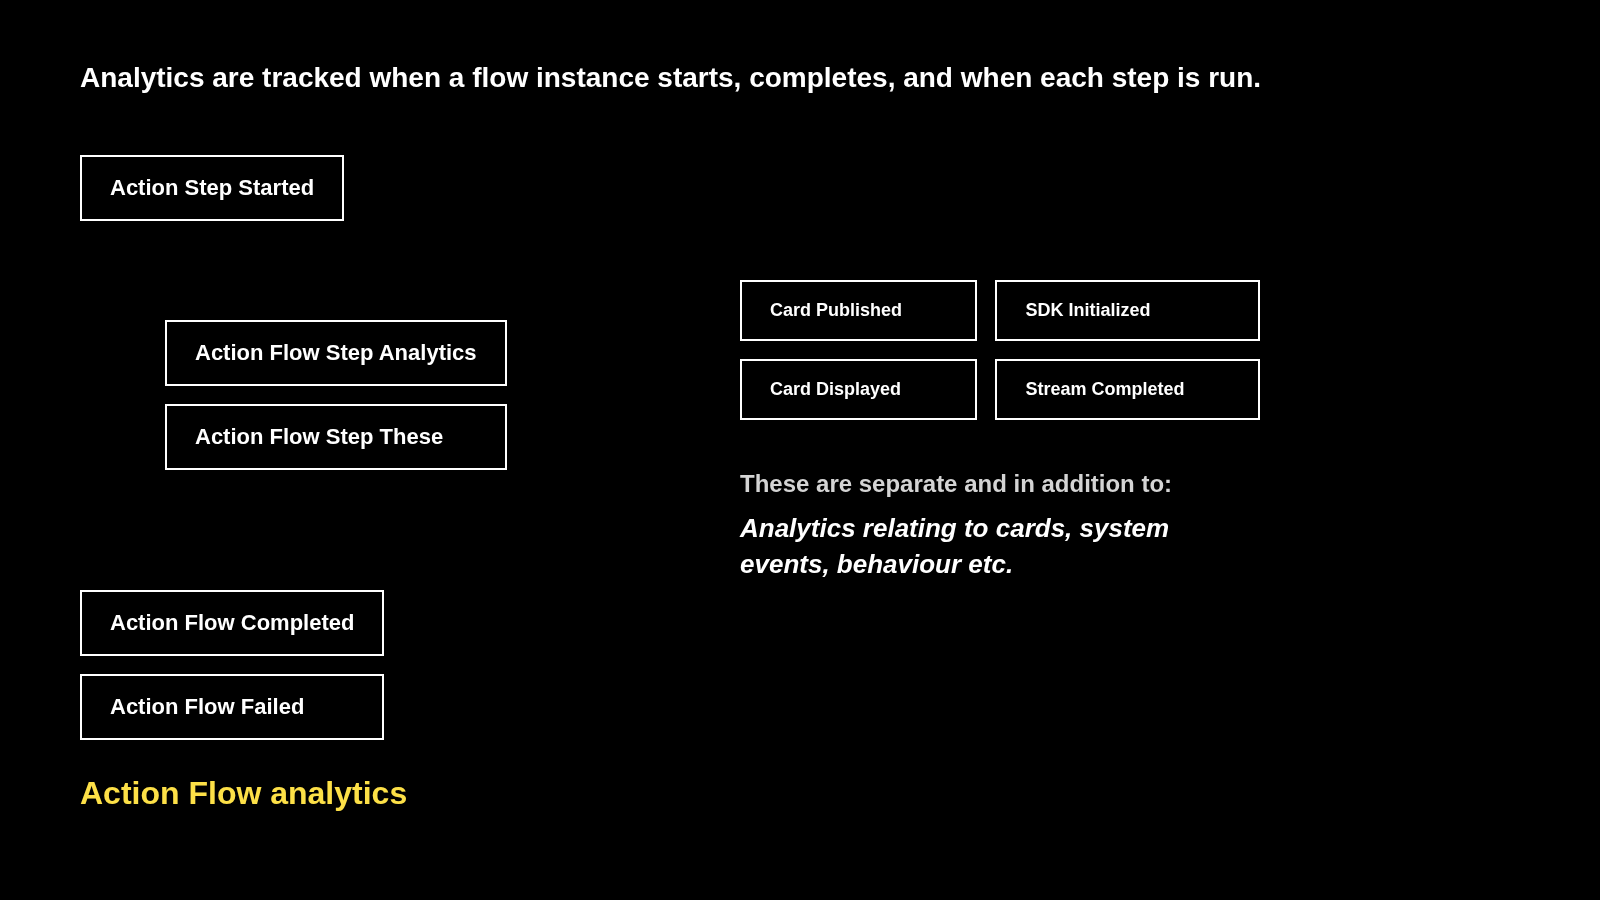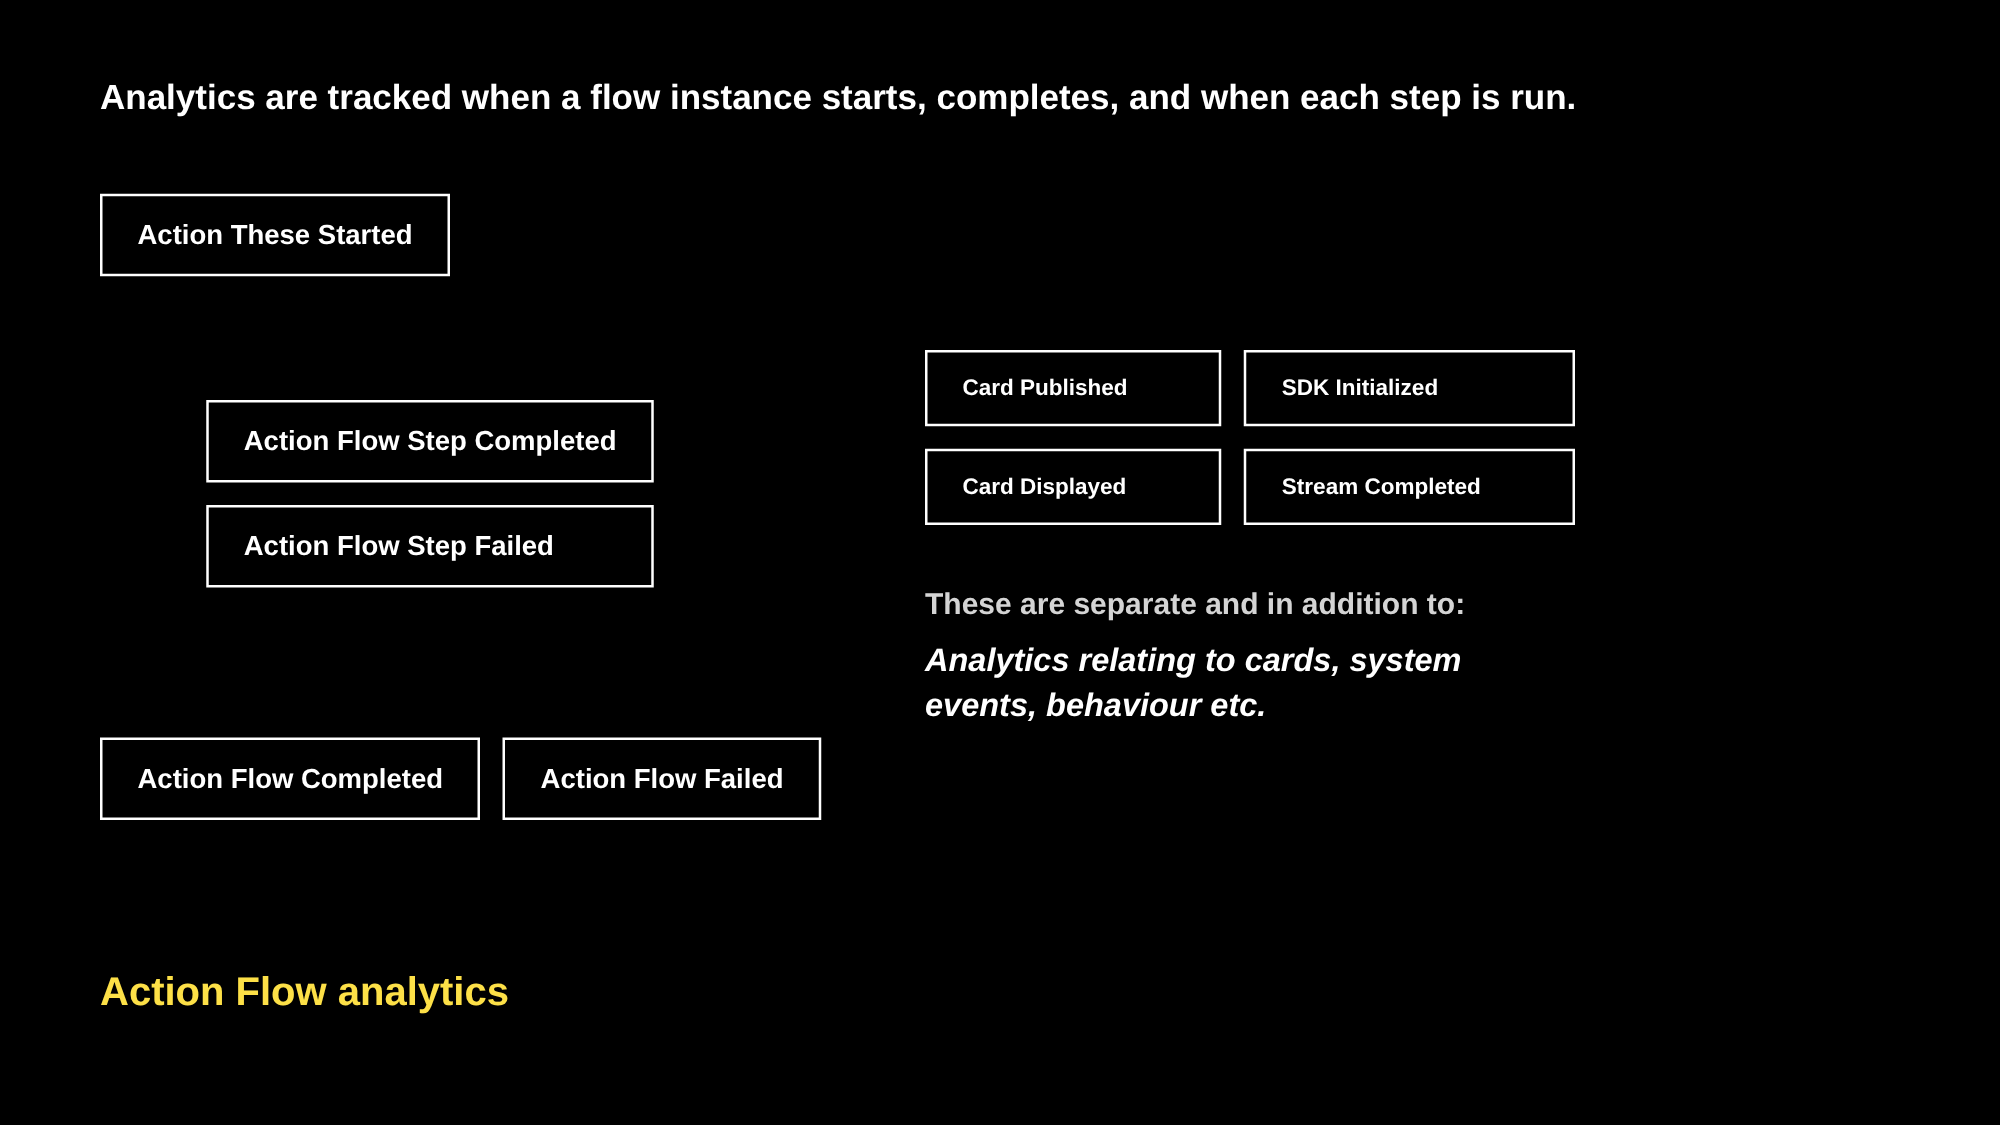--- a/index.html
+++ b/index.html
@@ -57,21 +57,21 @@
       display: flex;
       flex-direction: column;
       gap: 18px;
     }
 
     .bottom-group {
       position: absolute;
       left: 80px;
       top: 590px;
       display: flex;
-      flex-direction: row;
+      flex-direction: column;
       gap: 18px;
     }
 
     .footer-label {
       position: absolute;
       left: 80px;
       top: 775px;
       font-size: 32px;
       font-weight: 800;
       color: #fde047;
@@ -117,25 +117,25 @@
       font-style: italic;
     }
   </style>
 </head>
 <body>
 
 <div class="page-container">
 
   <h1 class="headline">Analytics are tracked when a flow instance starts, completes, and when each step is run.</h1>
 
-  <div class="badge action-flow-started">Action These Started</div>
+  <div class="badge action-flow-started">Action Step Started</div>
 
   <div class="indented-group">
-    <div class="badge">Action Flow Step Completed</div>
-    <div class="badge">Action Flow Step Failed</div>
+    <div class="badge">Action Flow Step Analytics</div>
+    <div class="badge">Action Flow Step These</div>
   </div>
 
   <div class="bottom-group">
     <div class="badge">Action Flow Completed</div>
     <div class="badge">Action Flow Failed</div>
   </div>
 
   <div class="footer-label">Action Flow analytics</div>
 
   <div class="right-section">

